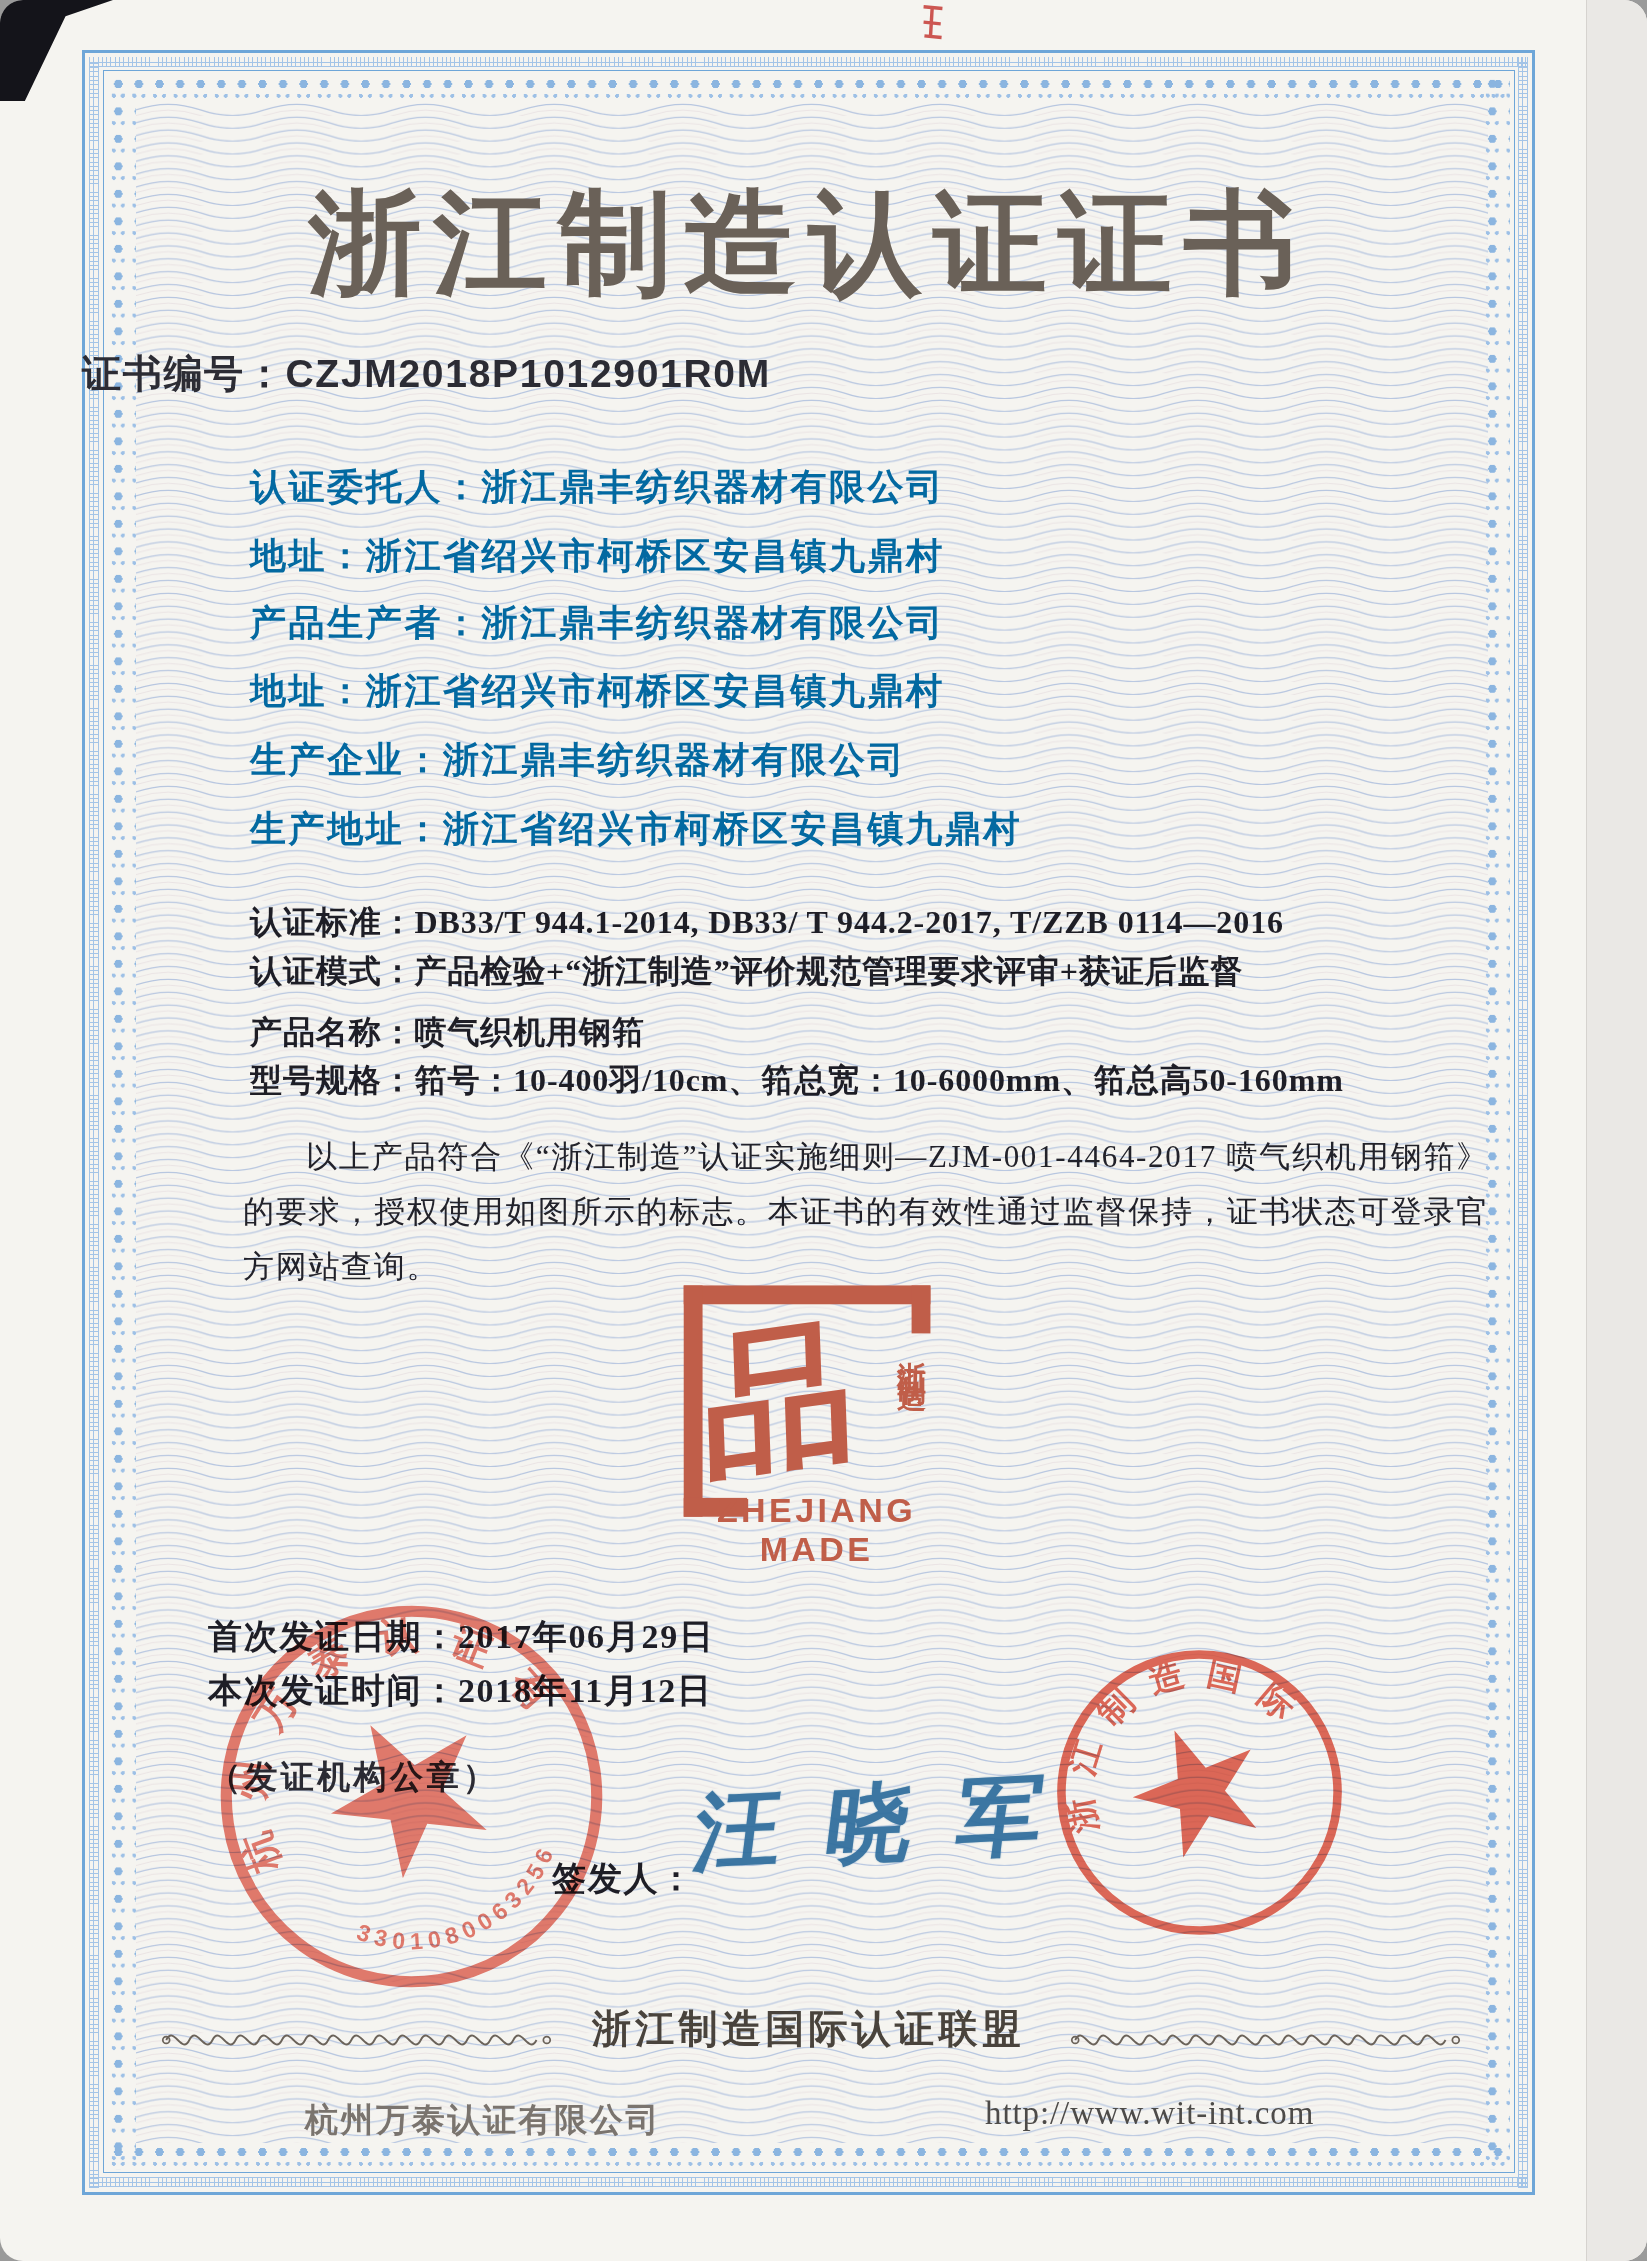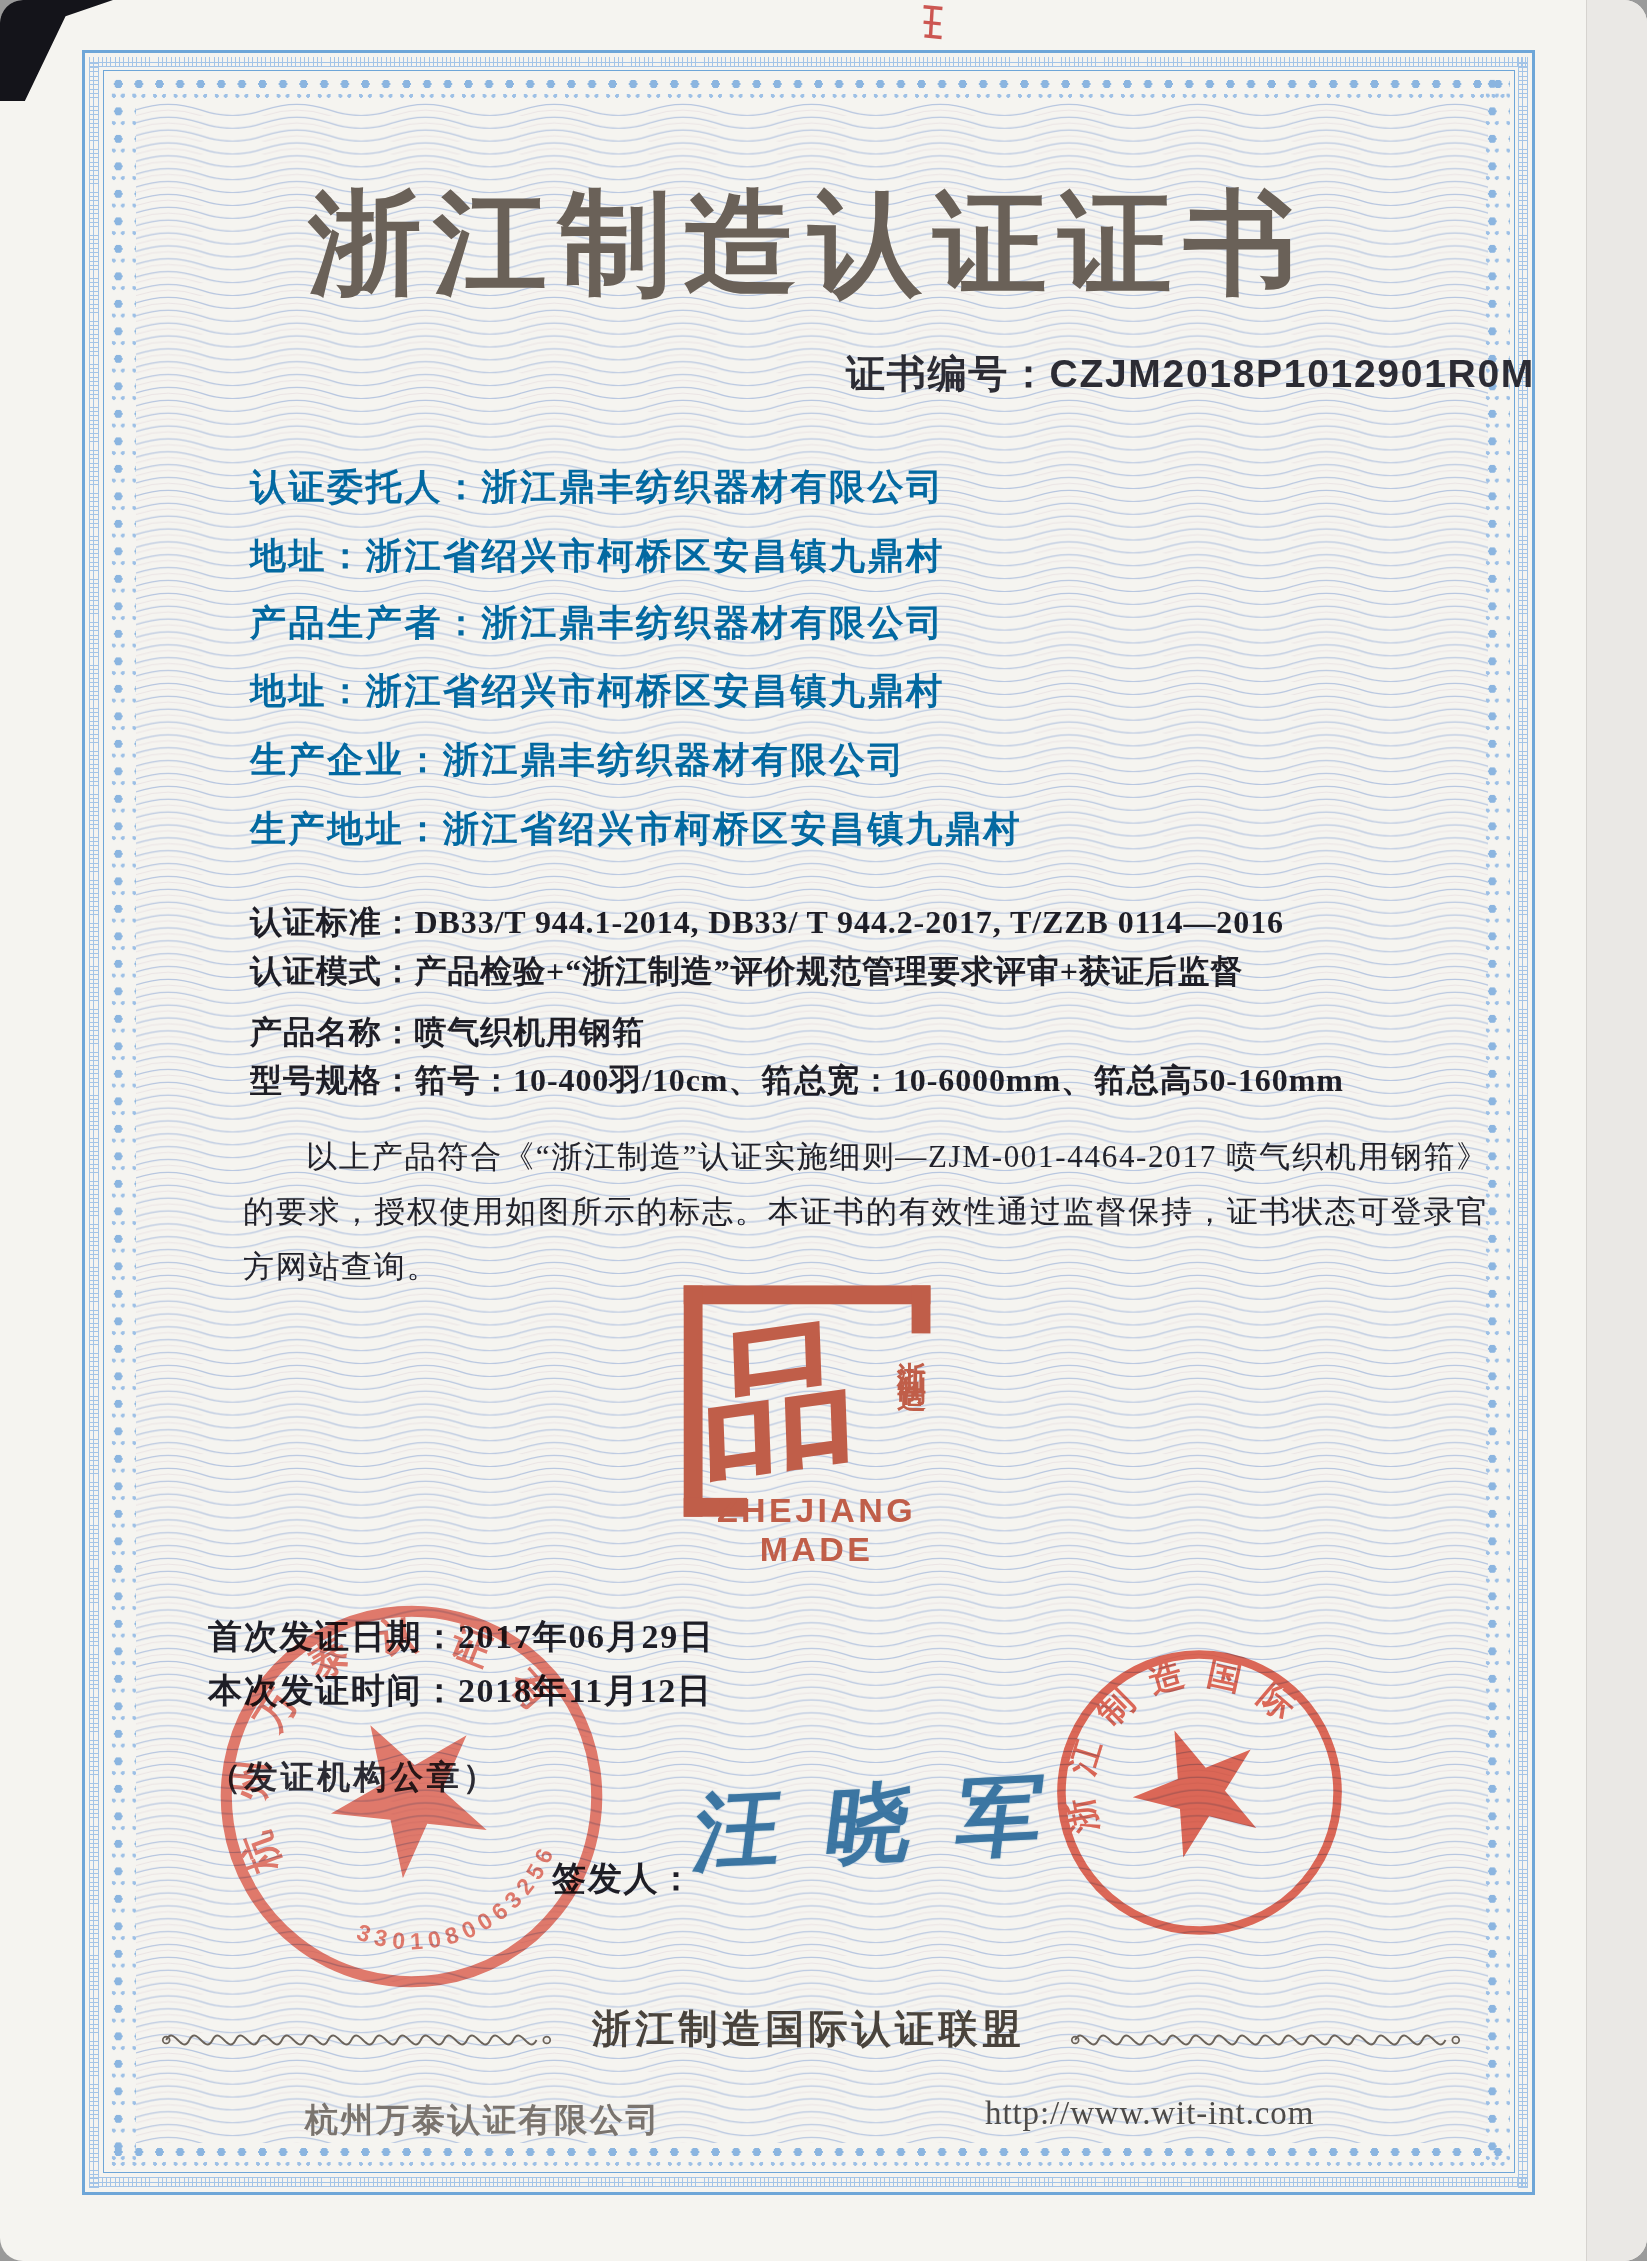--- a/index.html
+++ b/index.html
@@ -26,21 +26,21 @@
           background-size:20.6px 27.5px;}
   .fl-top{left:108px;top:75px;width:1402px;height:27.5px;}
   .fl-bottom{left:108px;top:2143px;width:1402px;height:27.5px;}
   .fl-left{left:108px;top:75px;width:27.5px;height:2095px;}
   .fl-right{left:1482px;top:75px;width:27.5px;height:2095px;}
   
   .waves{left:136px;top:103px;width:1352px;height:2040px;z-index:0;}
   
   .title{left:82px;top:168px;width:1453px;text-align:center;font-size:113px;font-weight:bold;
          letter-spacing:12px;color:#6a6158;z-index:2;}
-  .certno{left:82px;top:347px;width:1453px;text-align:right;font-family:"Liberation Sans",sans-serif;
+  .certno{left:82px;top:347px;width:1453px;text-align:left;font-family:"Liberation Sans",sans-serif;
           font-size:39px;font-weight:bold;letter-spacing:1.7px;color:#2c2c34;z-index:2;}
   .party{left:250px;font-size:36px;font-weight:700;letter-spacing:2.6px;color:#0369a1;z-index:2;}
   .detail{left:250px;font-size:32px;font-weight:700;letter-spacing:0.9px;color:#1e1e26;z-index:2;}
   .statement{left:243px;top:1129px;width:1246px;font-size:31px;line-height:55px;text-indent:63px;
              text-align:justify;letter-spacing:1.7px;color:#22222a;z-index:2;}
   .dateline{left:208px;font-size:34px;font-weight:700;letter-spacing:1.7px;color:#1e1e26;z-index:2;margin-top:39px;}
   .sealnote{left:208px;top:1755px;font-size:33px;font-weight:600;letter-spacing:3.4px;color:#2b2b33;z-index:2;}
   .signer{left:552px;top:1856px;font-size:34px;font-weight:700;letter-spacing:1.7px;color:#1e1e26;z-index:2;}
   .signature{left:695px;top:1765px;font-size:86px;font-weight:bold;color:#2d6c9c;letter-spacing:45px;
              transform:rotate(-3deg) skewX(-10deg);opacity:.92;z-index:4;white-space:nowrap;

